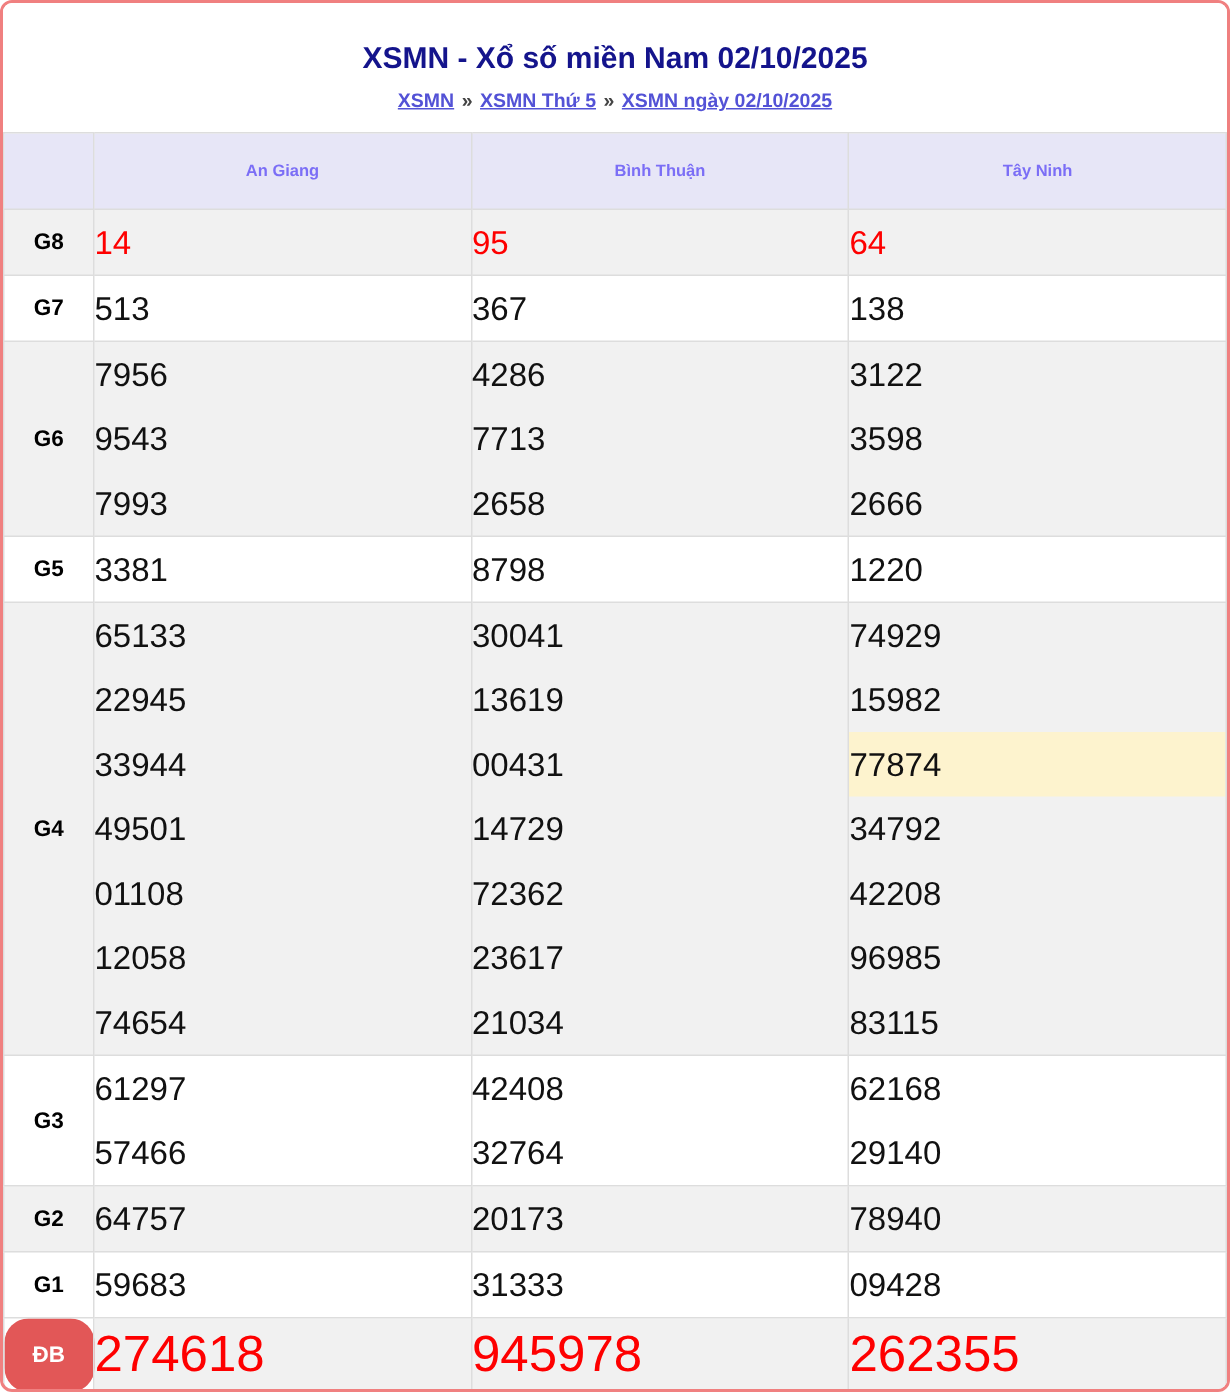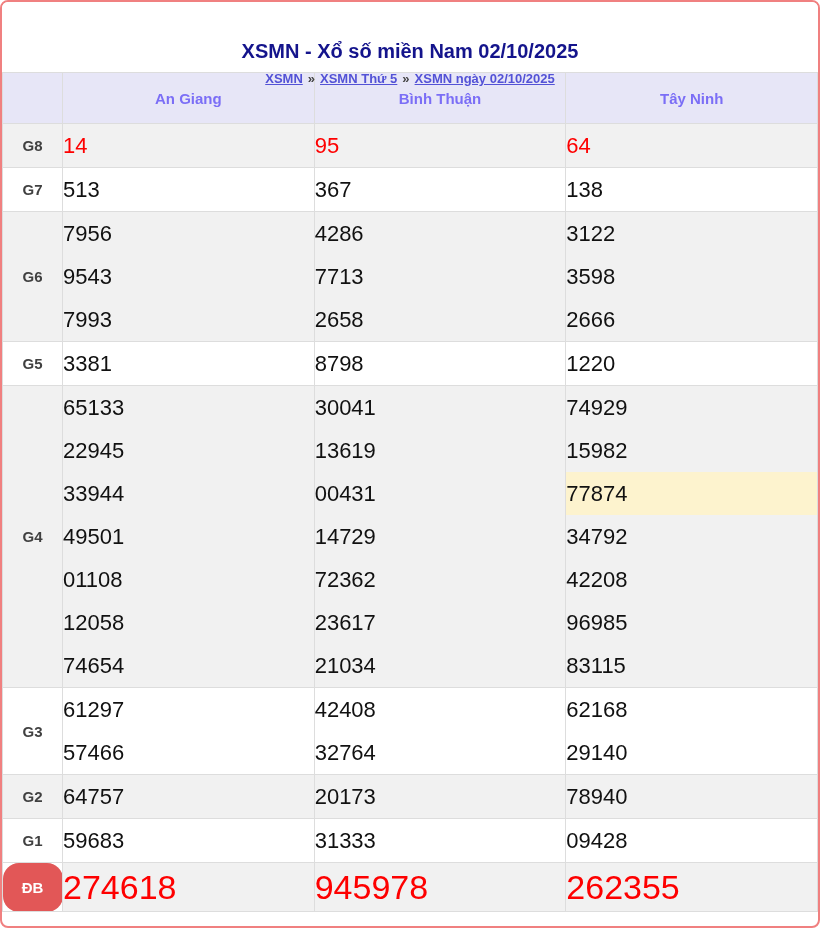--- a/index.html
+++ b/index.html
@@ -3,39 +3,39 @@
 <meta charset="utf-8">
 <style>
   html,body{margin:0;padding:0;background:#fff;font-family:"Liberation Sans","DejaVu Sans",sans-serif;}
   .page{width:820px;height:928px;box-sizing:border-box;position:relative;}
   .frame{
     width:820px;height:928px;box-sizing:border-box;
     border:2px solid #f08080;border-radius:8px;
     overflow:hidden;background:#fff;
   }
   
-  .top{height:70px;box-sizing:border-box;padding-top:36px;text-align:center;background:#fff;}
+  .top{height:86px;box-sizing:border-box;padding-top:24px;text-align:center;background:#fff;}
   .title{
     font-size:20px;font-weight:bold;color:#14148c;line-height:26px;margin:0 0 6px 0;
   }
   .crumbs{font-size:13px;line-height:17px;color:#444;}
   .crumbs a{color:#5352d6;text-decoration:underline;font-weight:bold;cursor:pointer;}
   .crumbs .sep{color:#444;margin:0 5px;font-weight:bold;}
   
   table.results{width:100%;border-collapse:collapse;table-layout:fixed;}
   table.results col.c-lbl{width:60px;}
   table.results th,table.results td{border:1px solid #ddd;padding:0;margin:0;}
   
   tr.cols th{
     height:50px;background:#e7e6f7;color:#7b6ef6;
-    font-size:15px;font-weight:bold;text-align:center;
+    font-size:11px;font-weight:bold;text-align:center;
   }
   
   th.lbl{
-    font-size:15px;font-weight:bold;color:#404040;text-align:center;
+    font-size:15px;font-weight:bold;color:#000000;text-align:center;
     background:inherit;
   }
   tr.gray{background:#f1f1f1;}
   tr.white{background:#fff;}
   td.cell{vertical-align:middle;}
   .num{
     height:43px;line-height:43px;text-align:left;
     font-size:22px;font-weight:normal;color:#111;
   }
   .num.hl{background:#fdf3ce;}

